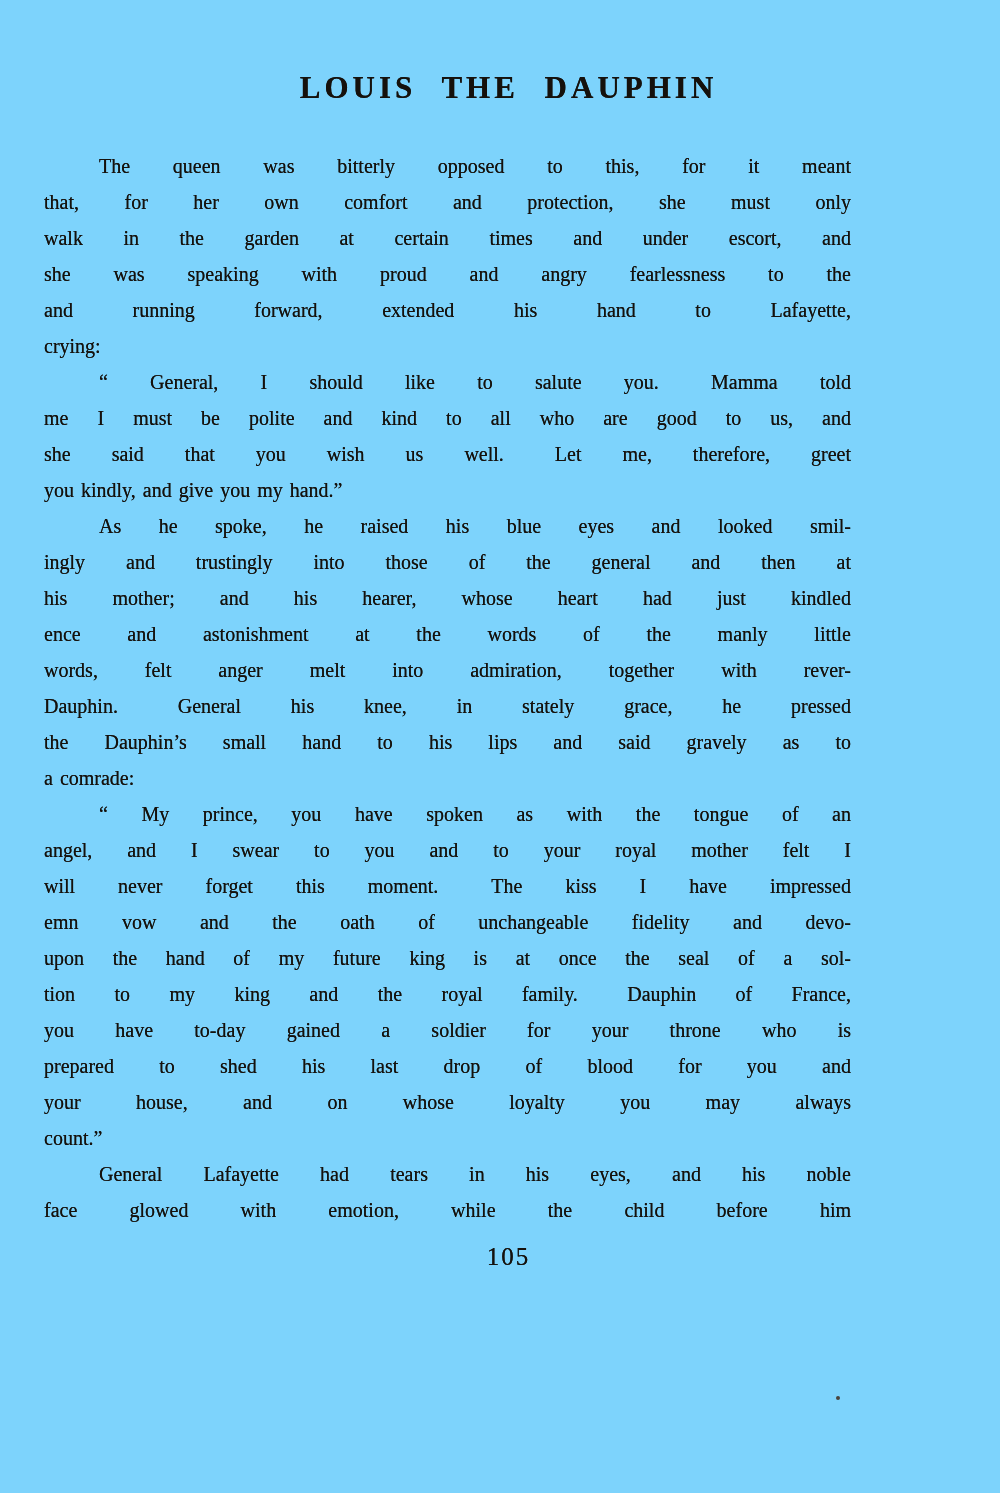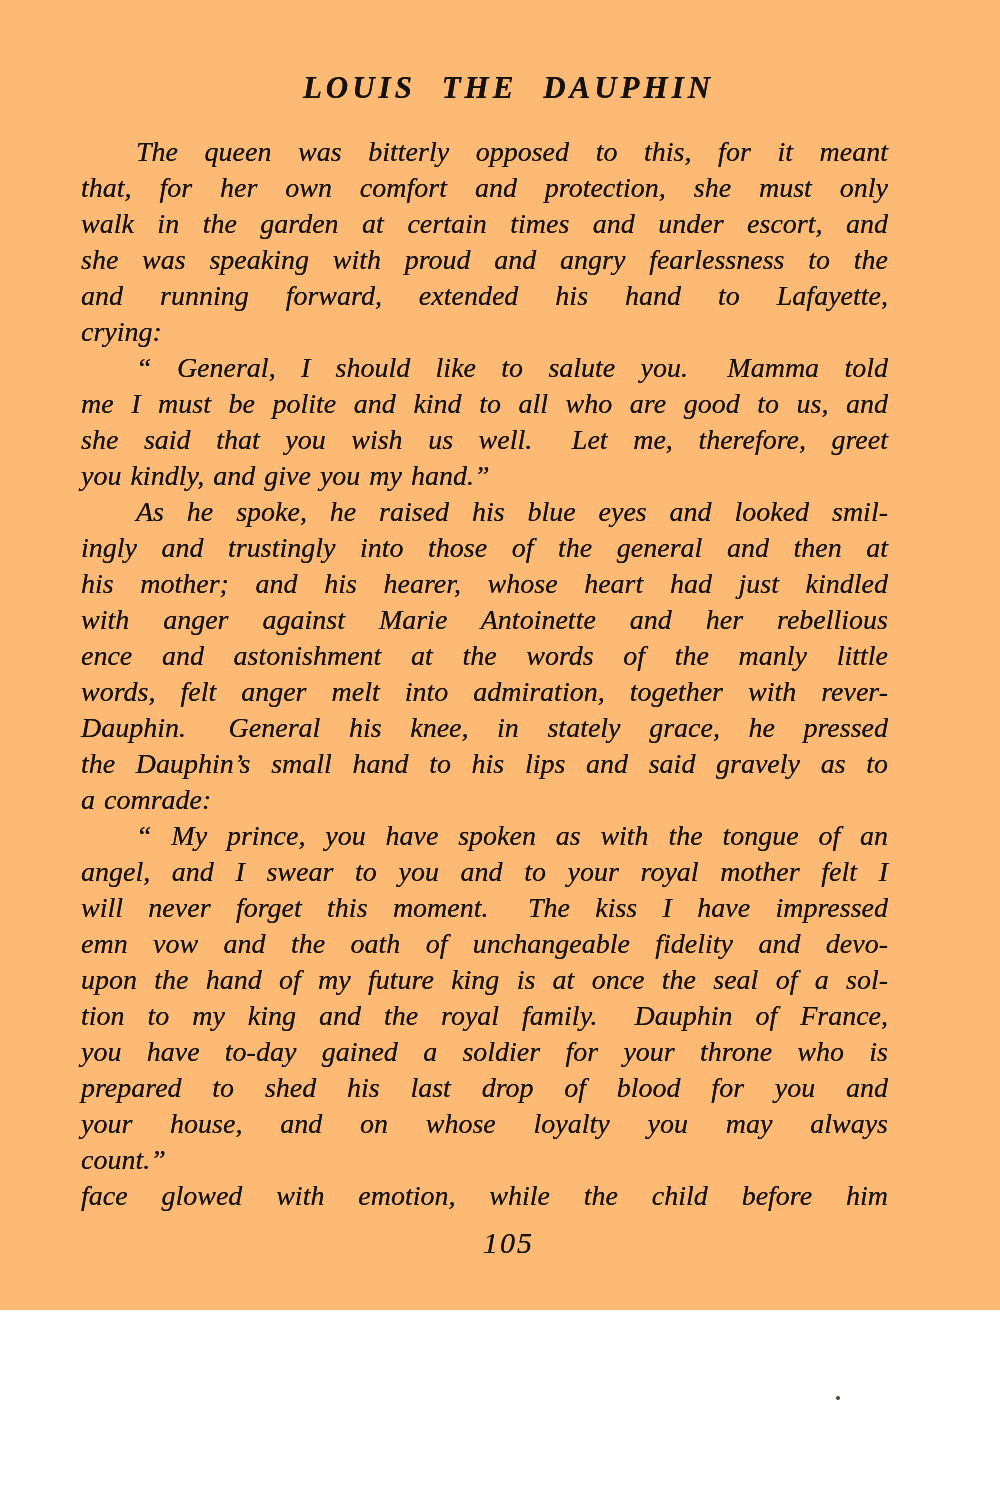--- a/index.html
+++ b/index.html
@@ -10,41 +10,40 @@
     width: 1000px;
     height: 1493px;
     background: #ffffff;
     overflow: hidden;
     font-family: "Liberation Serif", "DejaVu Serif", serif;
     color: #15110c;
   }
   .page {
     position: relative;
     width: 1000px;
-    height: 1310px;
-    background: #fdba74;
-    font-style: italic;
+    height: 1493px;
+    background: #7dd3fc;
   }
   .running-head {
     padding-top: 70px;
     padding-left: 105px;
     width: 807px;
     text-align: center;
     font-size: 31px;
     font-weight: 700;
     letter-spacing: 4px;
     word-spacing: 14px;
     line-height: 36px;
     text-shadow: 0 0 0.6px rgba(20,16,10,0.9);
   }
   .text-body {
-    margin-top: 28px;
-    padding-left: 81px;
+    margin-top: 42px;
+    padding-left: 44px;
     width: 807px;
-    font-size: 28px;
+    font-size: 20px;
     word-spacing: 2px;
   }
   .line {
     line-height: 36px;
     text-align: justify;
     text-align-last: justify;
     text-justify: inter-word;
     text-shadow: 0 0 0.55px rgba(20,16,10,0.85);
     white-space: normal;
   }
@@ -52,21 +51,21 @@
     text-indent: 55px;
   }
   .line.para-end {
     text-align-last: left;
   }
   .folio {
     margin-top: 15px;
     padding-left: 105px;
     width: 807px;
     text-align: center;
-    font-size: 30px;
+    font-size: 25px;
     letter-spacing: 2px;
     line-height: 28px;
     text-shadow: 0 0 0.55px rgba(20,16,10,0.85);
   }
   .ink-speck {
     position: absolute;
     left: 836px;
     top: 1396px;
     width: 4px;
     height: 4px;
@@ -92,40 +91,40 @@
       <div class="paragraph">
         <div class="line first-line">“ General, I should like to salute you.  Mamma told</div>
         <div class="line">me I must be polite and kind to all who are good to us, and</div>
         <div class="line">she said that you wish us well.  Let me, therefore, greet</div>
         <div class="line para-end">you kindly, and give you my hand.”</div>
       </div>
       <div class="paragraph">
         <div class="line first-line">As he spoke, he raised his blue eyes and looked smil-</div>
         <div class="line">ingly and trustingly into those of the general and then at</div>
         <div class="line">his mother; and his hearer, whose heart had just kindled</div>
-        <div class="line">with anger against Marie Antoinette and her rebellious</div>
         <div class="line">ence and astonishment at the words of the manly little</div>
         <div class="line">words, felt anger melt into admiration, together with rever-</div>
         <div class="line">Dauphin.  General his knee, in stately grace, he pressed</div>
         <div class="line">the Dauphin’s small hand to his lips and said gravely as to</div>
         <div class="line para-end">a comrade:</div>
       </div>
       <div class="paragraph">
         <div class="line first-line">“ My prince, you have spoken as with the tongue of an</div>
         <div class="line">angel, and I swear to you and to your royal mother felt I</div>
         <div class="line">will never forget this moment.  The kiss I have impressed</div>
         <div class="line">emn vow and the oath of unchangeable fidelity and devo-</div>
         <div class="line">upon the hand of my future king is at once the seal of a sol-</div>
         <div class="line">tion to my king and the royal family.  Dauphin of France,</div>
         <div class="line">you have to-day gained a soldier for your throne who is</div>
         <div class="line">prepared to shed his last drop of blood for you and</div>
         <div class="line">your house, and on whose loyalty you may always</div>
         <div class="line para-end">count.”</div>
       </div>
       <div class="paragraph">
+        <div class="line first-line">General Lafayette had tears in his eyes, and his noble</div>
         <div class="line">face glowed with emotion, while the child before him</div>
       </div>
     </div>
 
   <div class="folio">105</div>
 
   <div class="ink-speck"></div>
 </div>
 
 </body></html>

